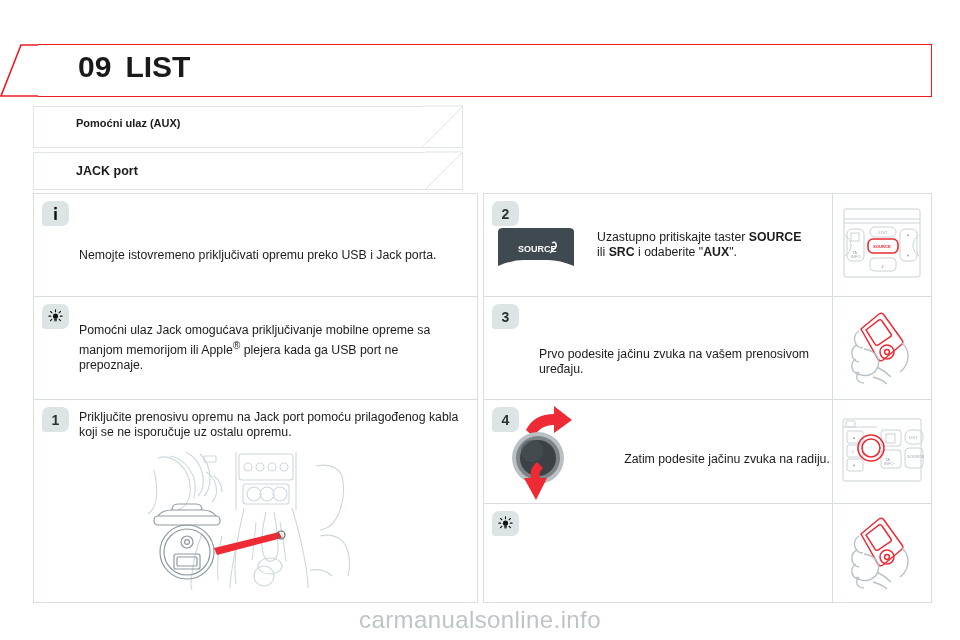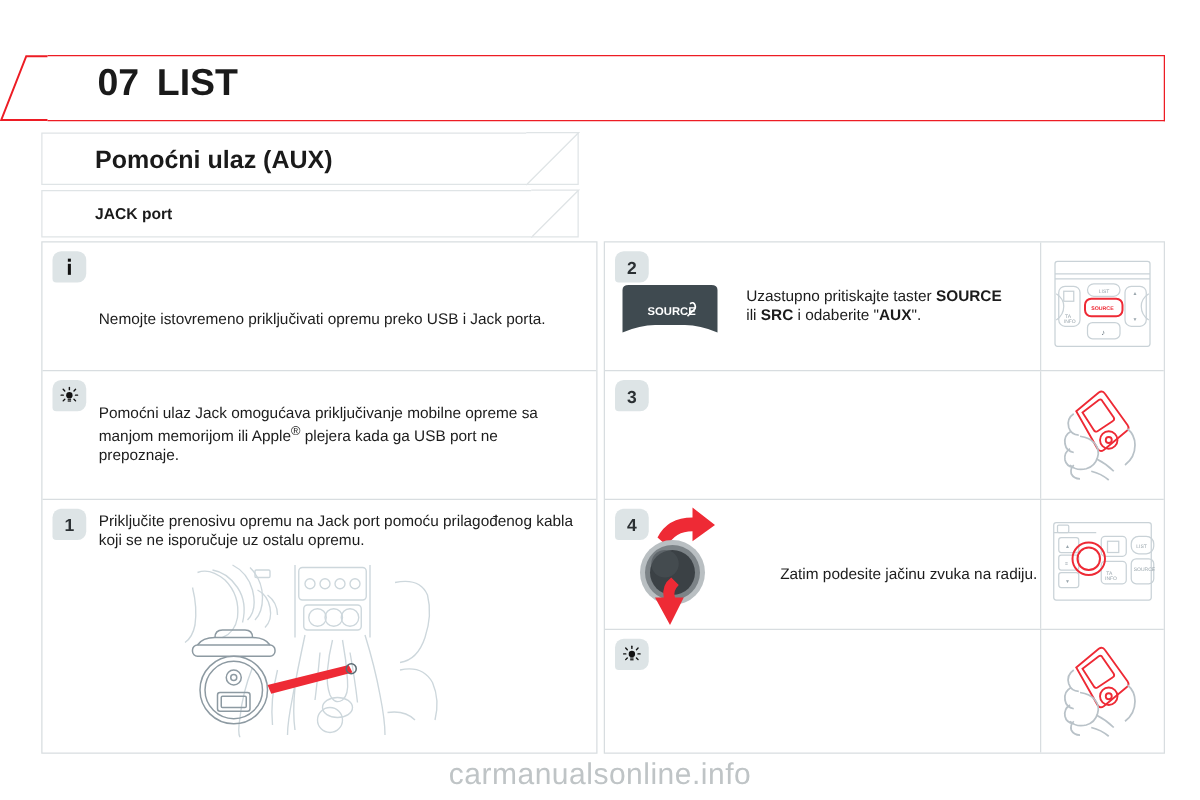--- a/index.html
+++ b/index.html
@@ -72,21 +72,21 @@
 
   #section-h1 {
     left: 33px;
     top: 106px;
     width: 430px;
     height: 42px;
   }
   #section-h1 .bar-label {
     left: 43px;
     top: 11px;
-    font-size: 20px;
+    font-size: 11px;
     font-weight: bold;
   }
   #section-h2 {
     left: 33px;
     top: 152px;
     width: 430px;
     height: 38px;
   }
   #section-h2 .bar-label {
     left: 43px;
@@ -190,21 +190,21 @@
   }
 </style>
 </head>
 <body>
 
 <svg id="chapter-banner-diag" viewBox="0 0 44 54" width="44" height="54">
   <polyline points="43,1 21,1 1,52 44,52" fill="none" stroke="#ed1c24" stroke-width="1.6"></polyline>
 </svg>
 <div id="chapter-banner"></div>
 <div id="chapter-title">
-  <span class="num">07</span><span>LIST</span>
+  <span class="num">09</span><span>LIST</span>
 </div>
 
 <div class="section-bar" id="section-h1">
   <div class="bar-body"></div>
   <svg style="position:absolute;right:-1px;top:-1px;" width="44" height="44">
     <polyline points="1,1 43,1 1,43" fill="#ffffff" stroke="#dfe4e6" stroke-width="1"></polyline>
   </svg>
   <div class="bar-label">Pomoćni ulaz (AUX)</div>
 </div>
 
@@ -361,20 +361,21 @@
           <text x="34" y="43" font-family="Liberation Sans, sans-serif" font-size="4.2" font-weight="bold" fill="#ee2a35">SOURCE</text>
           <text x="42" y="63" font-family="Liberation Sans, sans-serif" font-size="6" fill="#6f7d85">♪</text>
         </svg>
       </div>
     </div>
   </div>
 
   <div class="proc-row" style="height:103px;">
     <div class="cell-main">
       <div class="badge">3</div>
+      <div class="body-text" style="left:55px;top:50px;width:270px;">Prvo podesite jačinu zvuka na vašem prenosivom uređaju.</div>
     </div>
     <div class="cell-aside">
       <div>
         <svg width="70" height="82" viewBox="0 0 70 82">
           <g fill="none" stroke="#ee2a35" stroke-width="1.5">
             <path d="M14 24 L32 9 q3 -2 5 1 L55 35 q2 3 -1 5 L36 55 q-3 2 -5 -1 z"></path>
             <path d="M19 25 L32 15 q2 -1 3 1 L44 29 q1 2 -1 3 L31 40 q-2 1 -3 -1 z"></path>
             <circle cx="40" cy="47" r="7"></circle>
             <circle cx="40" cy="47" r="2.4"></circle>
           </g>

